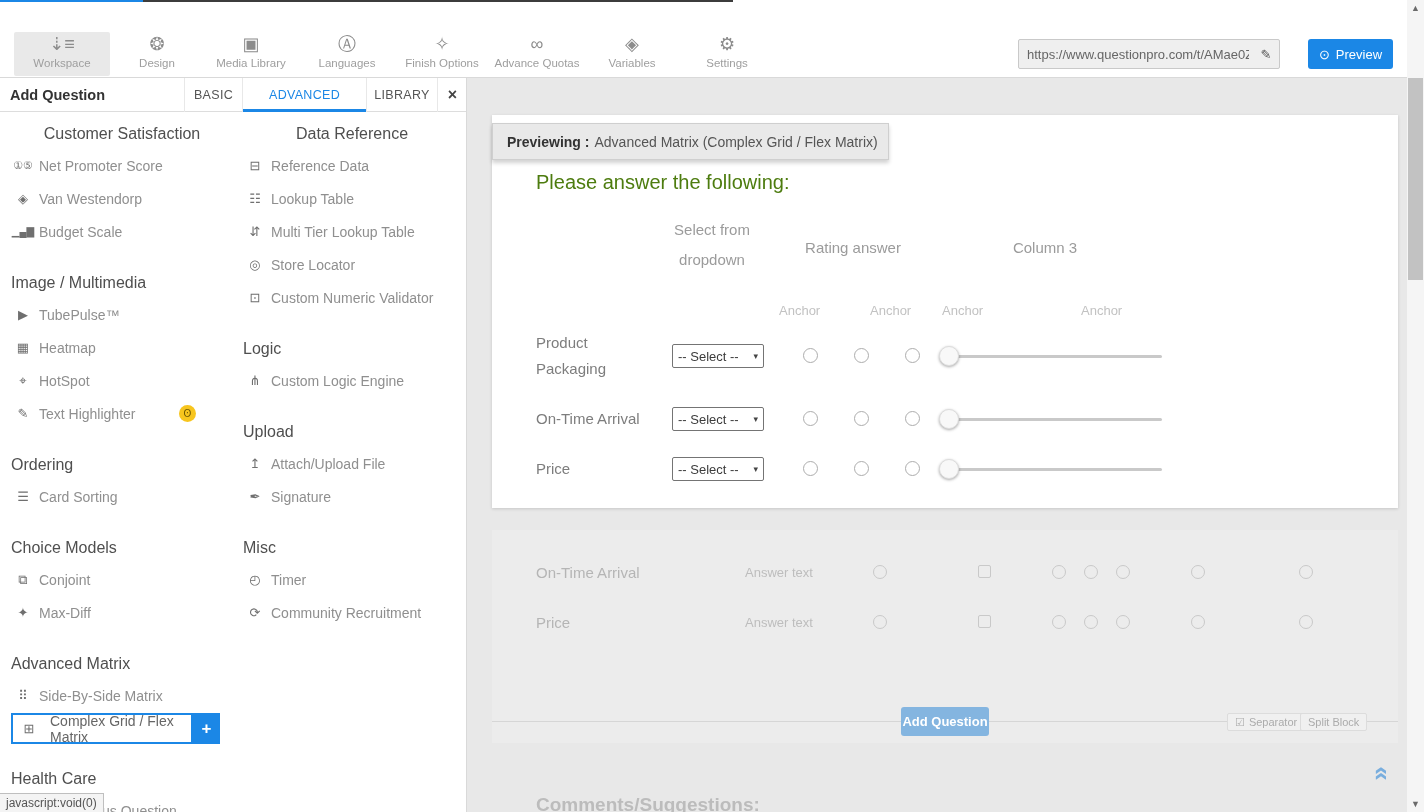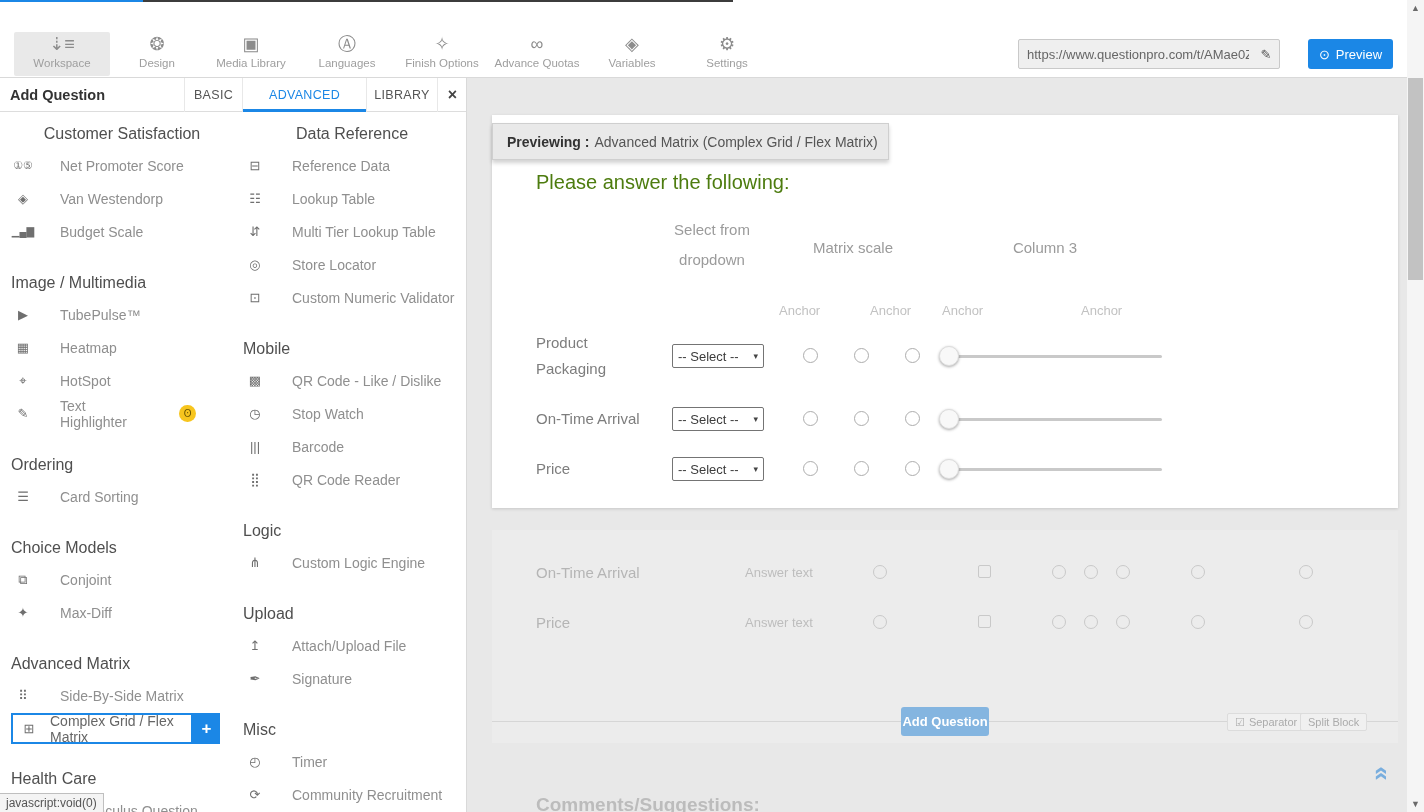--- a/index.html
+++ b/index.html
@@ -36,21 +36,21 @@
   .panel-title { position:absolute; left:10px; top:0; line-height:34px; font-size:14.5px; font-weight:bold; color:#333; }
   .tabs { position:absolute; left:184px; top:0; height:34px; display:flex; }
   .tab { height:34px; display:flex; align-items:center; justify-content:center; border-left:1px solid #e8e8e8; font-size:12.5px; letter-spacing:.3px; color:#555; cursor:pointer; }
   .tab.active { color:#1b87e6; box-shadow:inset 0 -3px 0 #1b87e6; }
   .tab-close { width:30px; height:34px; display:flex; align-items:center; justify-content:center; border-left:1px solid #e8e8e8; font-size:16px; font-weight:bold; color:#444; cursor:pointer; }
   .pcol { position:absolute; top:34px; }
   .pcol1 { left:11px; width:222px; }
   .pcol2 { left:243px; width:218px; }
   .sec-h { font-size:16px; color:#4f4f4f; margin:26px 0 6px; }
   .pcol .sec:first-child .sec-h { margin-top:13px;text-align:center; }
-  .itm { height:33px; display:flex; align-items:center; gap:25px; font-size:14px; color:#8f8f8f; cursor:pointer; }
+  .itm { height:33px; display:flex; align-items:center; gap:4px; font-size:14px; color:#8f8f8f; cursor:pointer; }
   .ig { width:24px; text-align:center; font-size:13px; color:#6f6f6f; flex:none; }
   .badge { margin-left:auto; margin-right:37px; width:17px; height:17px; border-radius:50%; background:#f7c51e; color:#6b5500; font-size:10px; display:flex; align-items:center; justify-content:center; }
   .sel-wrap { display:flex; width:209px; height:31px; margin:1px 0; cursor:pointer; }
   .sel-box { flex:1; display:flex; align-items:center; gap:9px; border:2px solid #1b87e6; padding-left:4px; font-size:14px; color:#666; background:#fff; }
   .sel-add { width:27px; background:#1b87e6; color:#fff; font-size:17px; font-weight:bold; display:flex; align-items:center; justify-content:center; }
 
   
   .stage { position:absolute; left:467px; top:78px; width:940px; height:734px; background:#e8e8e8; overflow:hidden; }
   .dim-card { position:absolute; left:25px; top:452px; width:906px; height:213px; background:#ececec; }
   .q-card { position:absolute; left:25px; top:37px; width:906px; height:393px; background:#fff; box-shadow:0 1px 3px rgba(0,0,0,.15); }
@@ -256,39 +256,20 @@
         <div class="itm">
           <span class="ig">◎</span>
           <span>Store Locator</span>
         </div>
         <div class="itm">
           <span class="ig">⊡</span>
           <span>Custom Numeric Validator</span>
         </div>
       </div>
       <div class="sec">
-        <div class="sec-h">Mobile</div>
-        <div class="itm">
-          <span class="ig">▩</span>
-          <span>QR Code - Like / Dislike</span>
-        </div>
-        <div class="itm">
-          <span class="ig">◷</span>
-          <span>Stop Watch</span>
-        </div>
-        <div class="itm">
-          <span class="ig">|||</span>
-          <span>Barcode</span>
-        </div>
-        <div class="itm">
-          <span class="ig">⣿</span>
-          <span>QR Code Reader</span>
-        </div>
-      </div>
-      <div class="sec">
         <div class="sec-h">Logic</div>
         <div class="itm">
           <span class="ig">⋔</span>
           <span>Custom Logic Engine</span>
         </div>
       </div>
       <div class="sec">
         <div class="sec-h">Upload</div>
         <div class="itm">
           <span class="ig">↥</span>
@@ -348,21 +329,21 @@
     <div class="mini-btn split-btn">
       <span>Split Block</span>
     </div>
     <div class="chevron-up">»</div>
     <div class="comments">Comments/Suggestions:</div>
 
     <div class="q-card">
       <div class="q-title">Please answer the following:</div>
 
       <div class="col-hdr hdr-select">Select from dropdown</div>
-      <div class="col-hdr hdr-rating">Matrix scale</div>
+      <div class="col-hdr hdr-rating">Rating answer</div>
       <div class="col-hdr hdr-col3">Column 3</div>
 
       <div class="anchor a1">Anchor</div>
       <div class="anchor a2">Anchor</div>
       <div class="anchor a3">Anchor</div>
       <div class="anchor a4">Anchor</div>
 
       <div class="mrow row1">
         <span class="rlabel">Product Packaging</span>
         <div class="msel">

